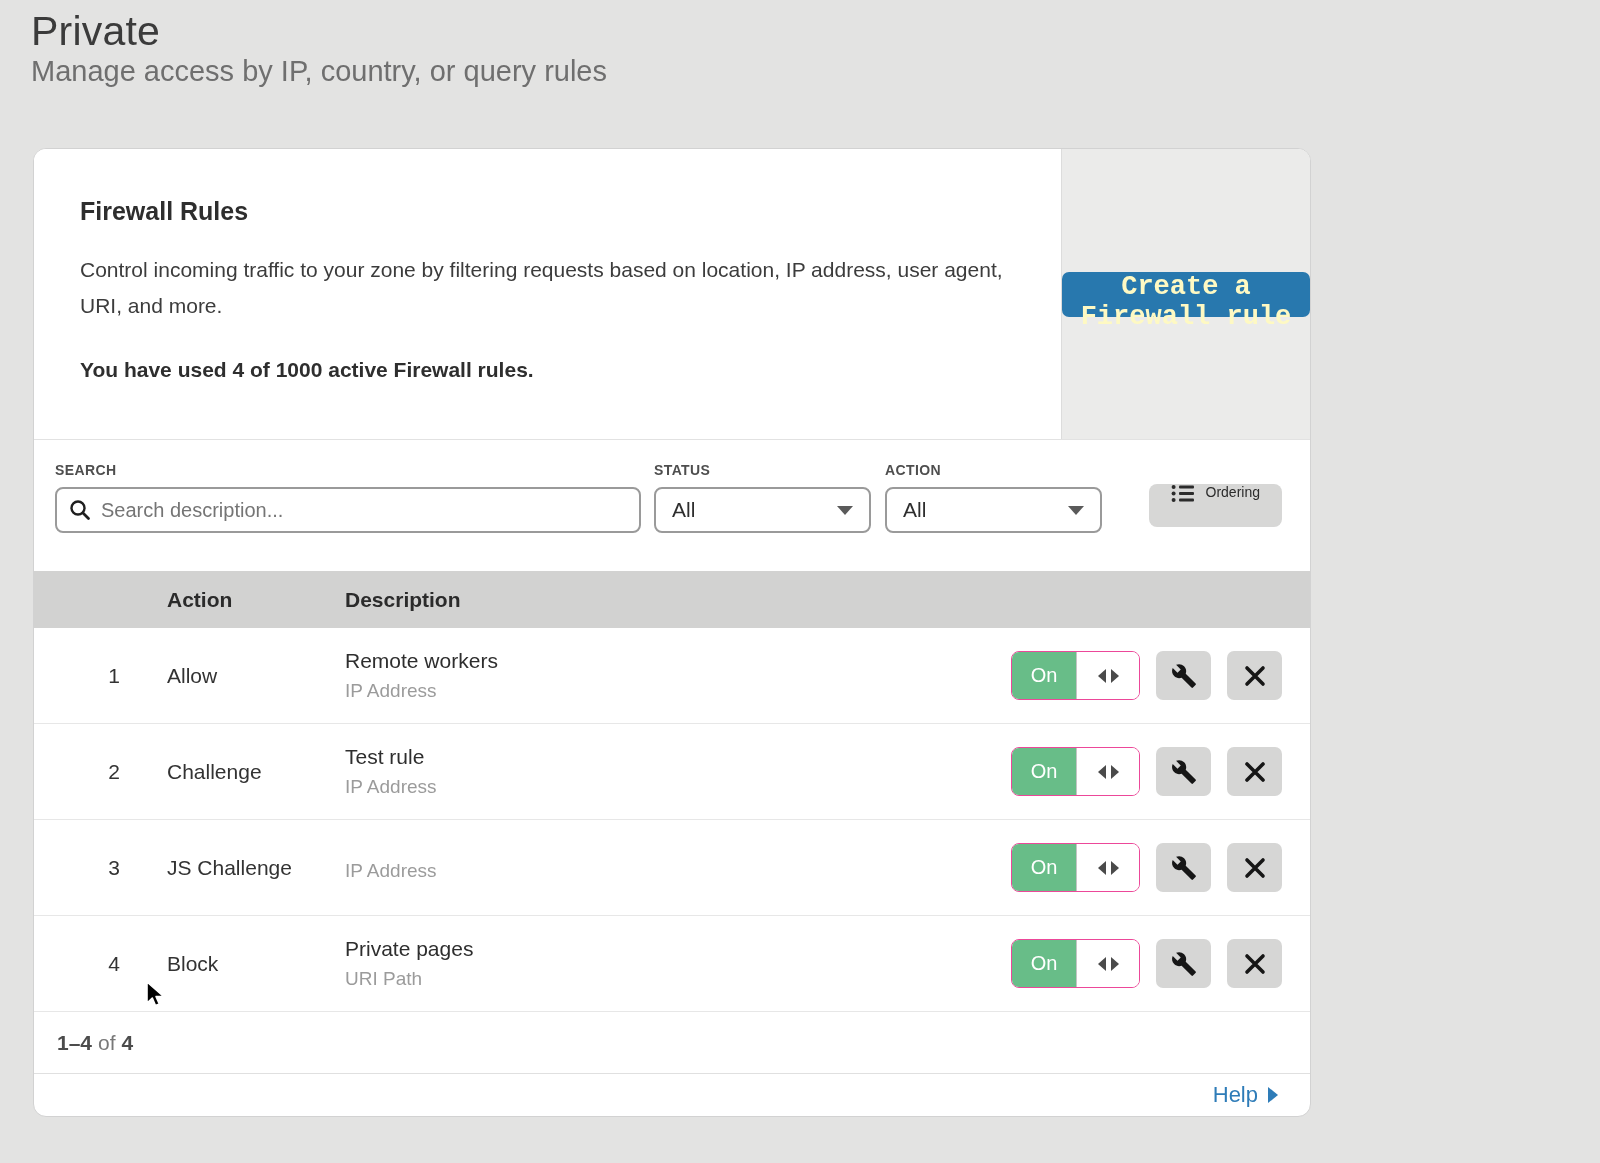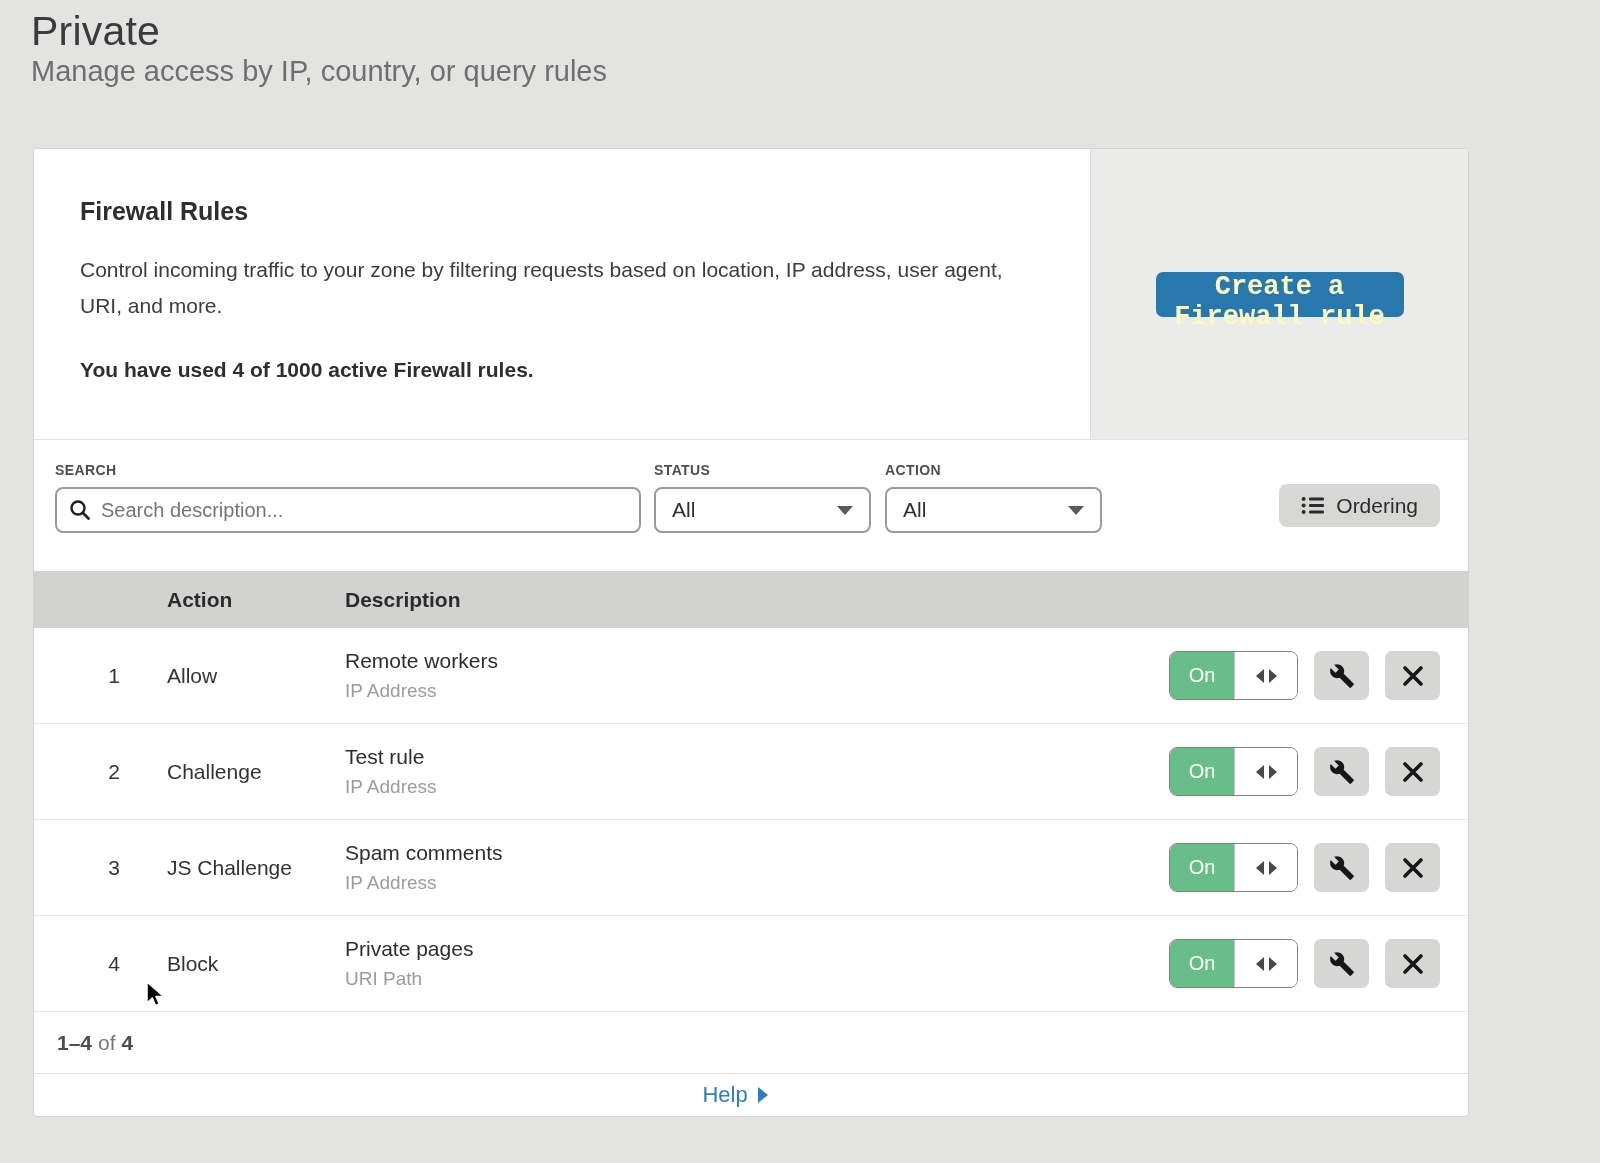--- a/index.html
+++ b/index.html
@@ -9,22 +9,22 @@
     background:#e3e3e2;
     position:relative;
     overflow:hidden;
     color:#333;
   }
   .page-header { padding:8px 0 0 31px; }
   .page-title { font-size:41px; font-weight:500; color:#3b3b3b; letter-spacing:0.2px; }
   .page-subtitle { font-size:29px; font-weight:400; color:#6f6f6f; }
 
   .card {
-    position:absolute; left:33px; top:148px; width:1436px; height:969px;
-    background:#fff; border:1px solid #d2d2d2; border-radius:4px;
+    position:absolute; left:33px; top:148px; width:1278px; height:969px;
+    background:#fff; border:1px solid #d2d2d2; border-radius:13px;
     overflow:hidden;
     display:flex; flex-direction:column;
   }
 
   
   .top { height:290px; display:flex; flex:0 0 auto; }
   .top-left { width:1056px; padding:48px 40px 0 46px; background:#fff; }
   .overview-heading { font-size:25px; font-weight:700; color:#2e2e2e; }
   .overview-desc { margin-top:26px; font-size:21px; line-height:36px; color:#3c3c3c; max-width:945px; }
   .overview-usage { margin-top:34px; font-size:21px; font-weight:700; color:#2e2e2e; }
@@ -59,22 +59,22 @@
     background:#fff; display:flex; align-items:center; justify-content:space-between;
     padding:0 16px; font-size:21px; color:#2e2e2e; cursor:pointer;
   }
   .caret {
     width:0; height:0; border-left:8px solid transparent; border-right:8px solid transparent;
     border-top:9px solid #5a5a5a;
   }
   .btn-ordering {
     position:absolute; right:28px; top:44px; height:43px;
     background:#d7d7d6; border:none; border-radius:8px;
-    display:flex; align-items:center; gap:11px; padding:0 22px;
-    font-size:21px; color:#2b2b2b; font-family:inherit; cursor:pointer;
+    display:flex; gap:11px; padding:0 22px;
+    font-size:14px; color:#2b2b2b; font-family:inherit; cursor:pointer;
   }
 
   
   .thead {
     height:57px; background:#d2d2d1; display:flex; align-items:center;
     font-size:21px; font-weight:700; color:#2b2b2b; flex:0 0 auto;
   }
   .col-num { width:133px; padding-left:27px; text-align:center; flex:0 0 auto; }
   .col-action { width:178px; flex:0 0 auto; }
   .col-desc { flex:1; }
@@ -107,21 +107,21 @@
   }
 
   
   .pagination {
     height:61px; display:flex; align-items:center; padding-left:23px;
     font-size:21px; color:#787878; gap:6px; flex:0 0 auto;
   }
   .pagination .bold { font-weight:700; color:#4c4c4c; }
   .help-row {
     flex:1; border-top:1px solid #e0e0e0; display:flex; align-items:center;
-    justify-content:center; padding-right:32px;
+    justify-content:flex-end; padding-right:32px;
   }
   .help-link {
     display:flex; align-items:center; gap:10px; font-size:22px; color:#2e7cb8;
     text-decoration:none; cursor:pointer;
   }
   .help-arrow {
     width:0; height:0; border-top:8px solid transparent; border-bottom:8px solid transparent;
     border-left:10px solid #2e7cb8;
   }
 
@@ -248,21 +248,20 @@
             <path d="M3 3 L19 19 M19 3 L3 19" stroke="#161616" stroke-width="3.6" stroke-linecap="round"></path>
           </svg>
       </button>
     </div>
   </div>
 
   <div class="row">
     <div class="col-num">3</div>
     <div class="col-action">JS Challenge</div>
     <div class="col-desc">
-      <div class="desc-title">Spam comments</div>
       <div class="desc-sub">IP Address</div>
     </div>
     <div class="controls">
       <div class="toggle">
         <div class="toggle-on">On</div>
         <div class="toggle-grip">
           <span class="tri-l"></span>
           <span class="tri-r"></span>
         </div>
       </div>

